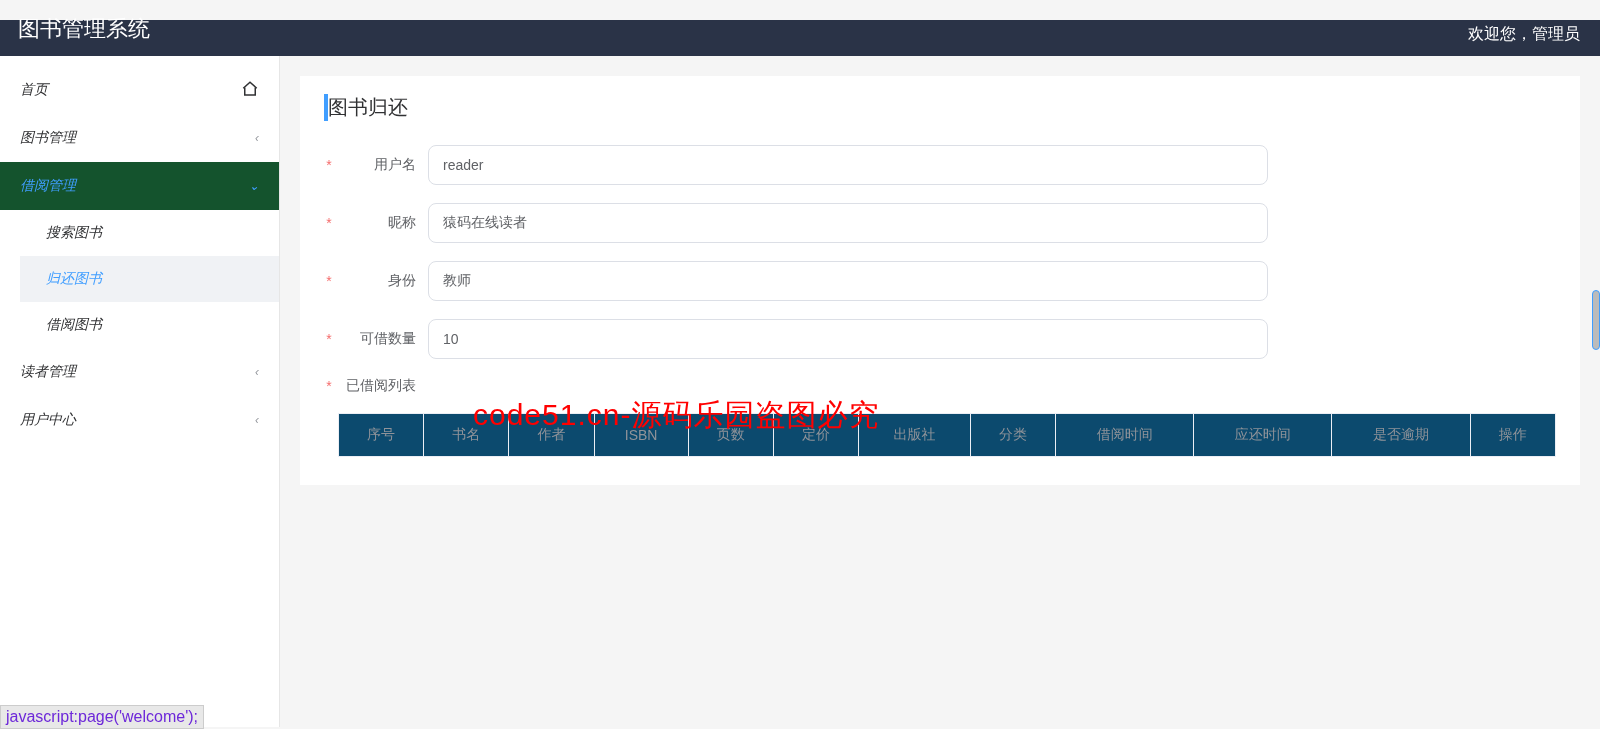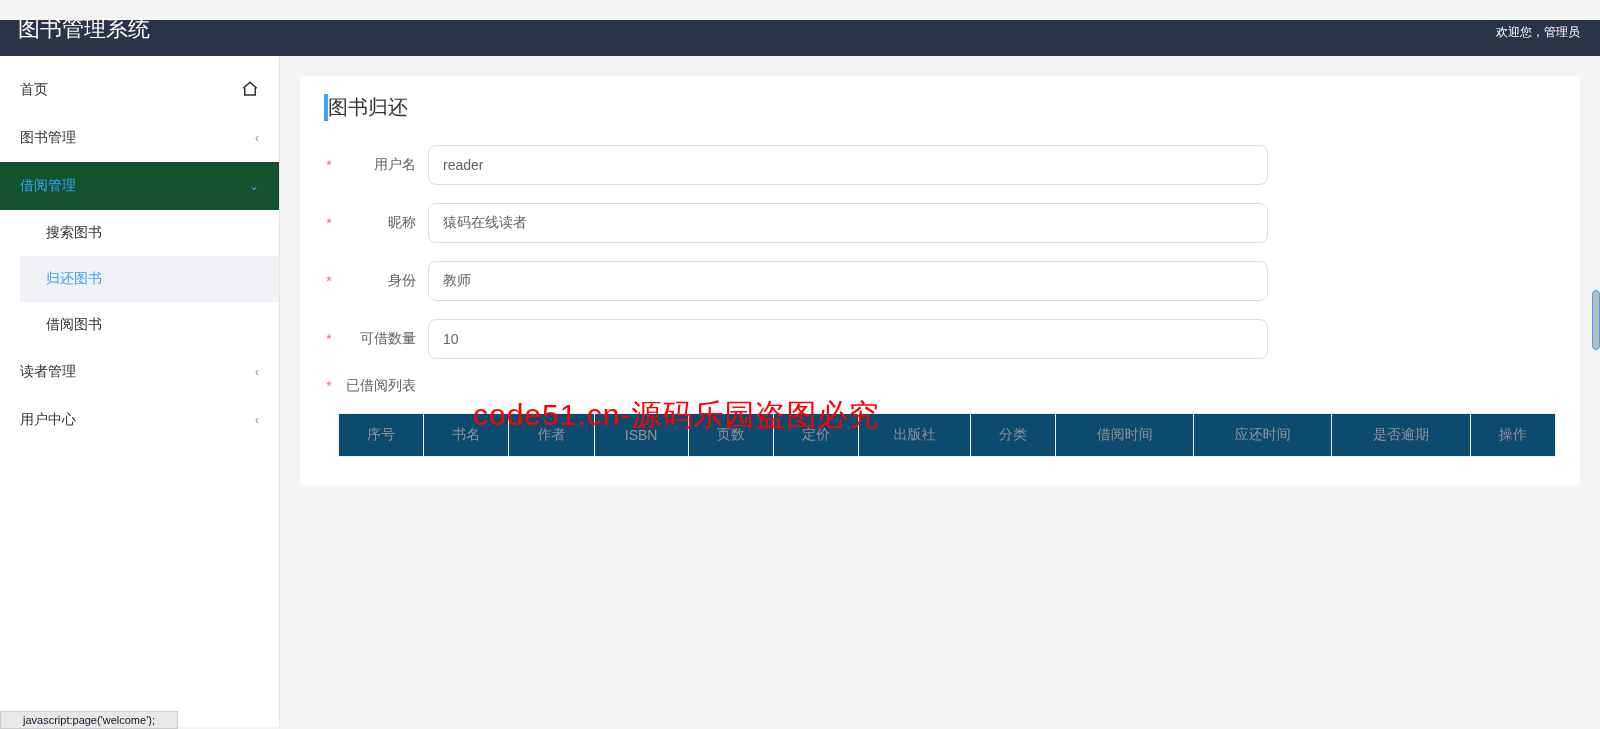--- a/index.html
+++ b/index.html
@@ -1,25 +1,25 @@
 <!DOCTYPE html>
 <html><head>
 <meta charset="utf-8">
 <style>
 * { box-sizing: border-box; margin: 0; padding: 0; }
 body { font-family: "Helvetica Neue", Helvetica, "PingFang SC", "Microsoft YaHei", Arial, sans-serif; font-size: 14px; color: #303133; background: #f5f5f5; }
 
 .header { background: #2a3347; color: #fff; height: 36px; display: flex; align-items: flex-start; justify-content: space-between; padding: 0 20px 0 0; margin-top: 20px; }
 .header .title { font-size: 22px; padding-left: 18px; margin-top: -6px; }
-.header .welcome { font-size: 12px; margin-top: 4px; }
+.header .welcome { font-size: 16px; margin-top: 4px; }
 
 .layout { display: flex; min-height: calc(100vh - 36px - 22px); }
 
 .sidebar { width: 280px; background: #fff; border-right: 1px solid #e6e6e6; padding-top: 10px; }
-.sidebar-item { display: flex; align-items: center; padding: 0 20px; height: 48px; cursor: pointer; color: #303133; }
+.sidebar-item { display: flex; align-items: center; padding: 0 20px; height: 48px; cursor: pointer; color: #303133; font-style: italic; }
 .sidebar-item.active { color: #409eff; background: #14532d; }
 .sidebar-item .label { flex: 1; }
 .sidebar-item .arrow { font-size: 12px; color: #909399; }
 .sidebar-item.active .arrow { color: #409eff; }
 .sidebar-sub { padding-left: 20px; }
 .sidebar-sub .sidebar-item { padding-left: 26px; height: 46px; }
 .sidebar-sub .sidebar-item.selected { color: #409eff; background: #f0f2f5; }
 .home-icon { width: 18px; height: 18px; }
 
 .content { flex: 1; padding: 20px; }
@@ -32,21 +32,21 @@
 .form-row .input { flex: 1; max-width: 840px; height: 40px; border: 1px solid #dcdfe6; border-radius: 8px; padding: 0 14px; font-size: 14px; color: #606266; outline: none; }
 .form-row.list-row .label { width: 90px; }
 
 .table-wrap { margin-left: 14px; margin-top: 6px; }
 table { width: 100%; border-collapse: collapse; border: 1px solid #ebeef5; }
 th { background: #0c4a6e; color: #909399; font-weight: 500; padding: 12px 8px; text-align: center; border-right: 1px solid #ebeef5; font-size: 14px; }
 th:last-child { border-right: none; }
 
 .watermark { position: absolute; color: #ff0000; font-size: 30px; font-weight: 400; pointer-events: none; left: 473px; top: 395px; letter-spacing: 1px; font-family: Liberation Sans, sans-serif; }
 
-.status-bar { position: fixed; bottom: 0; left: 0; background: #e8e8e8; border: 1px solid #cccccc; padding: 2px 22px; font-size: 11px; color: #0f172a; font-family: Arial, sans-serif; }
+.status-bar { position: fixed; bottom: 0; left: 0; background: #e8e8e8; border: 1px solid #cccccc; padding: 2px 5px; font-size: 16px; color: #6d28d9; font-family: Arial, sans-serif; }
 
 .scroll-handle { position: fixed; right: 0; top: 290px; width: 8px; height: 60px; background: #bbb; border-radius: 4px; border: 1px solid #409eff; }
 </style>
 </head>
 <body>
 
 <div class="header">
   <div class="title">图书管理系统</div>
   <div class="welcome">欢迎您，管理员</div>
 </div>

